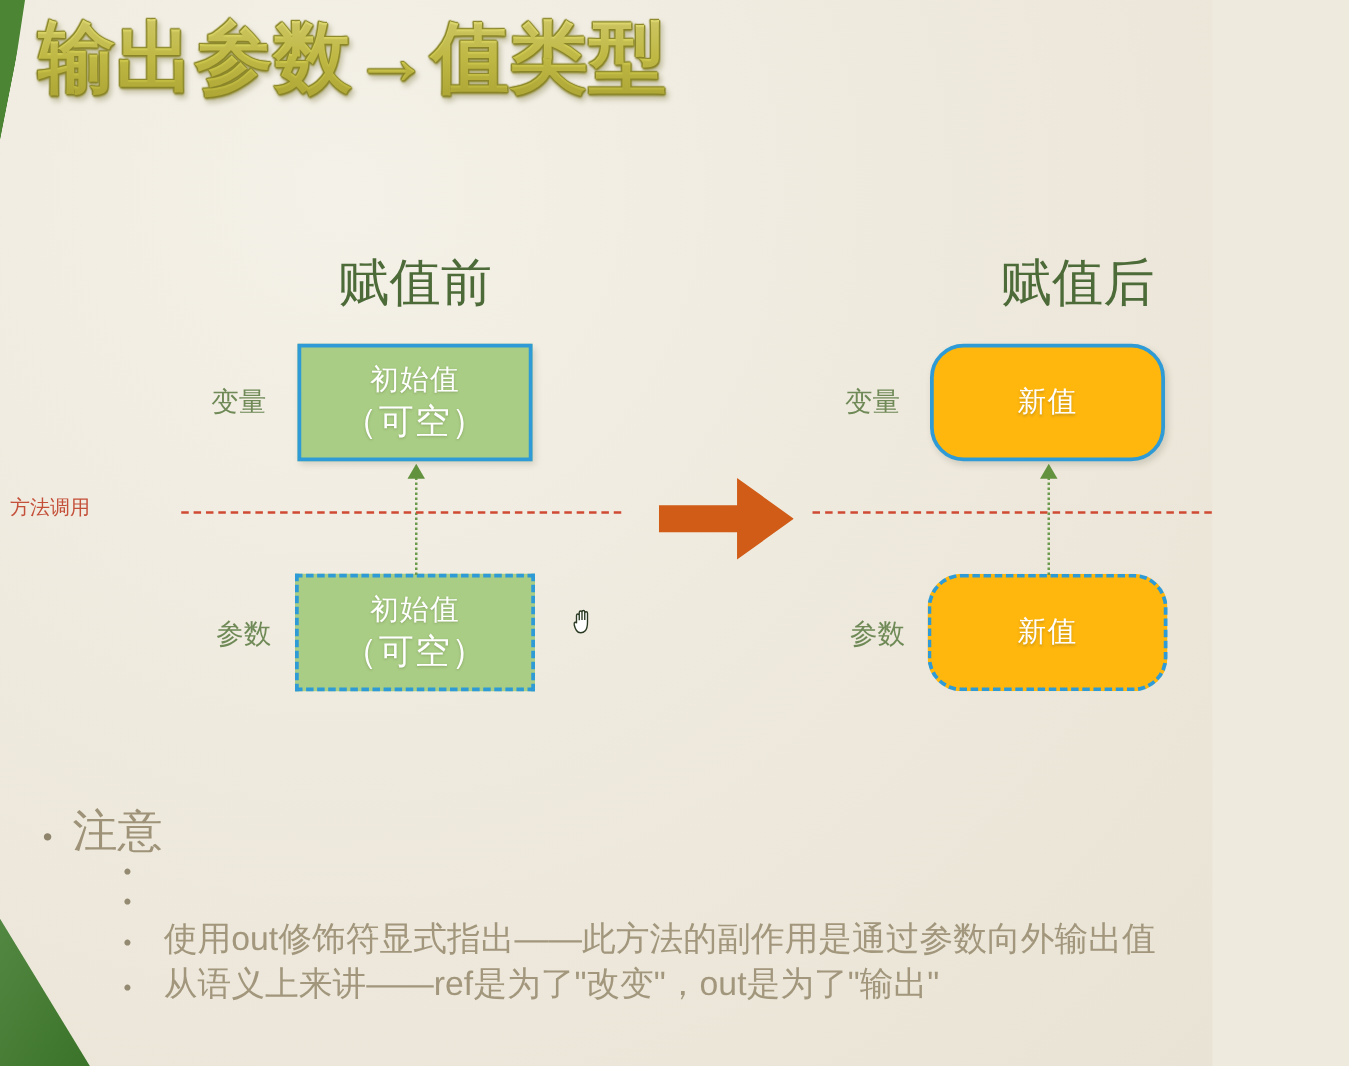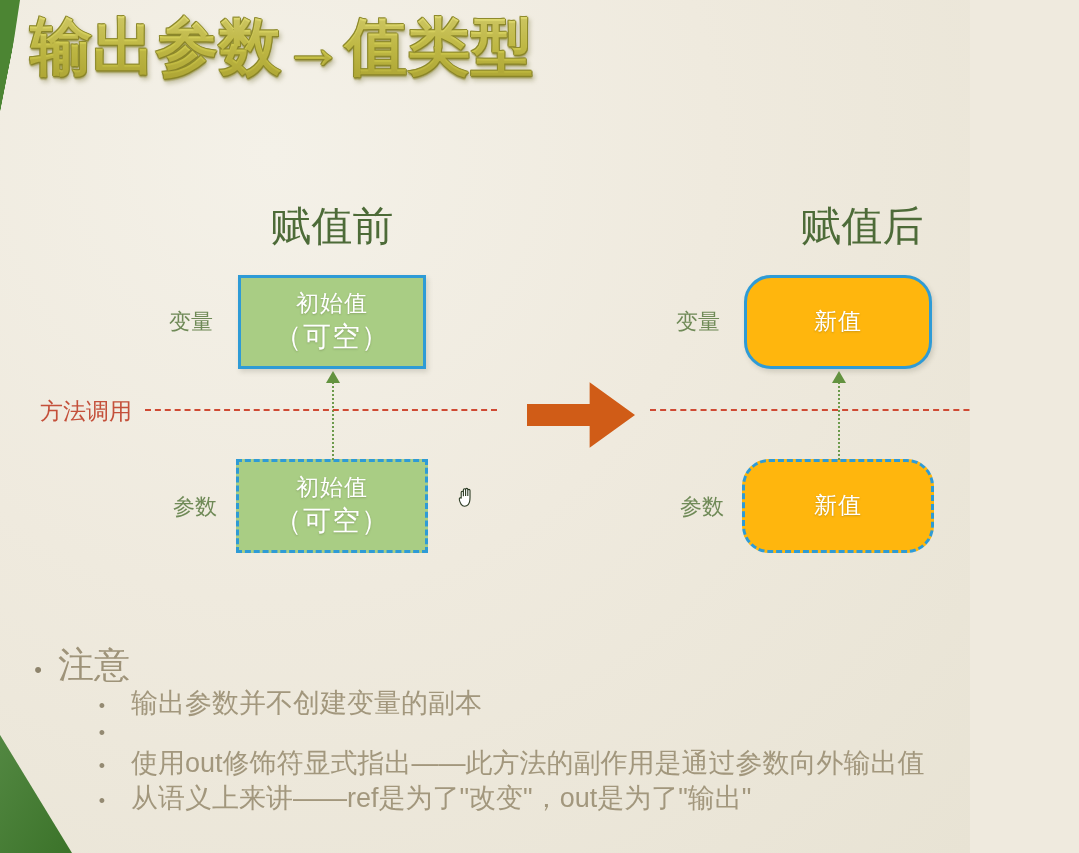--- a/index.html
+++ b/index.html
@@ -123,23 +123,23 @@
 
   
   .mcall-line {
     position: absolute;
     height: 0;
     border-top: 2px dashed #cf4a33;
     top: 409px;
   }
   .mcall-label {
     position: absolute;
-    left: 40px;
+    left: 8px;
     top: 396px;
-    font-size: 23px;
+    font-size: 16px;
     color: #c4503a;
     white-space: nowrap;
   }
 
   
   .big-arrow {
     position: absolute;
     left: 527px;
     top: 381px;
     width: 108px;
@@ -248,21 +248,20 @@
   <div class="vconn" style="left:838px; top:382px; height:78px;"></div>
   <div class="vhead" style="left:839px; top:371px;"></div>
 
   <div class="notes">
     <div class="note-l1">
       <span class="bullet">•</span>
       <span class="note-text">注意</span>
     </div>
     <div class="note-l2">
       <span class="bullet">•</span>
-      <span class="note-text">输出参数并不创建变量的副本</span>
     </div>
     <div class="note-l2">
       <span class="bullet">•</span>
     </div>
     <div class="note-l2">
       <span class="bullet">•</span>
       <span class="note-text">使用out修饰符显式指出——此方法的副作用是通过参数向外输出值</span>
     </div>
     <div class="note-l2">
       <span class="bullet">•</span>

